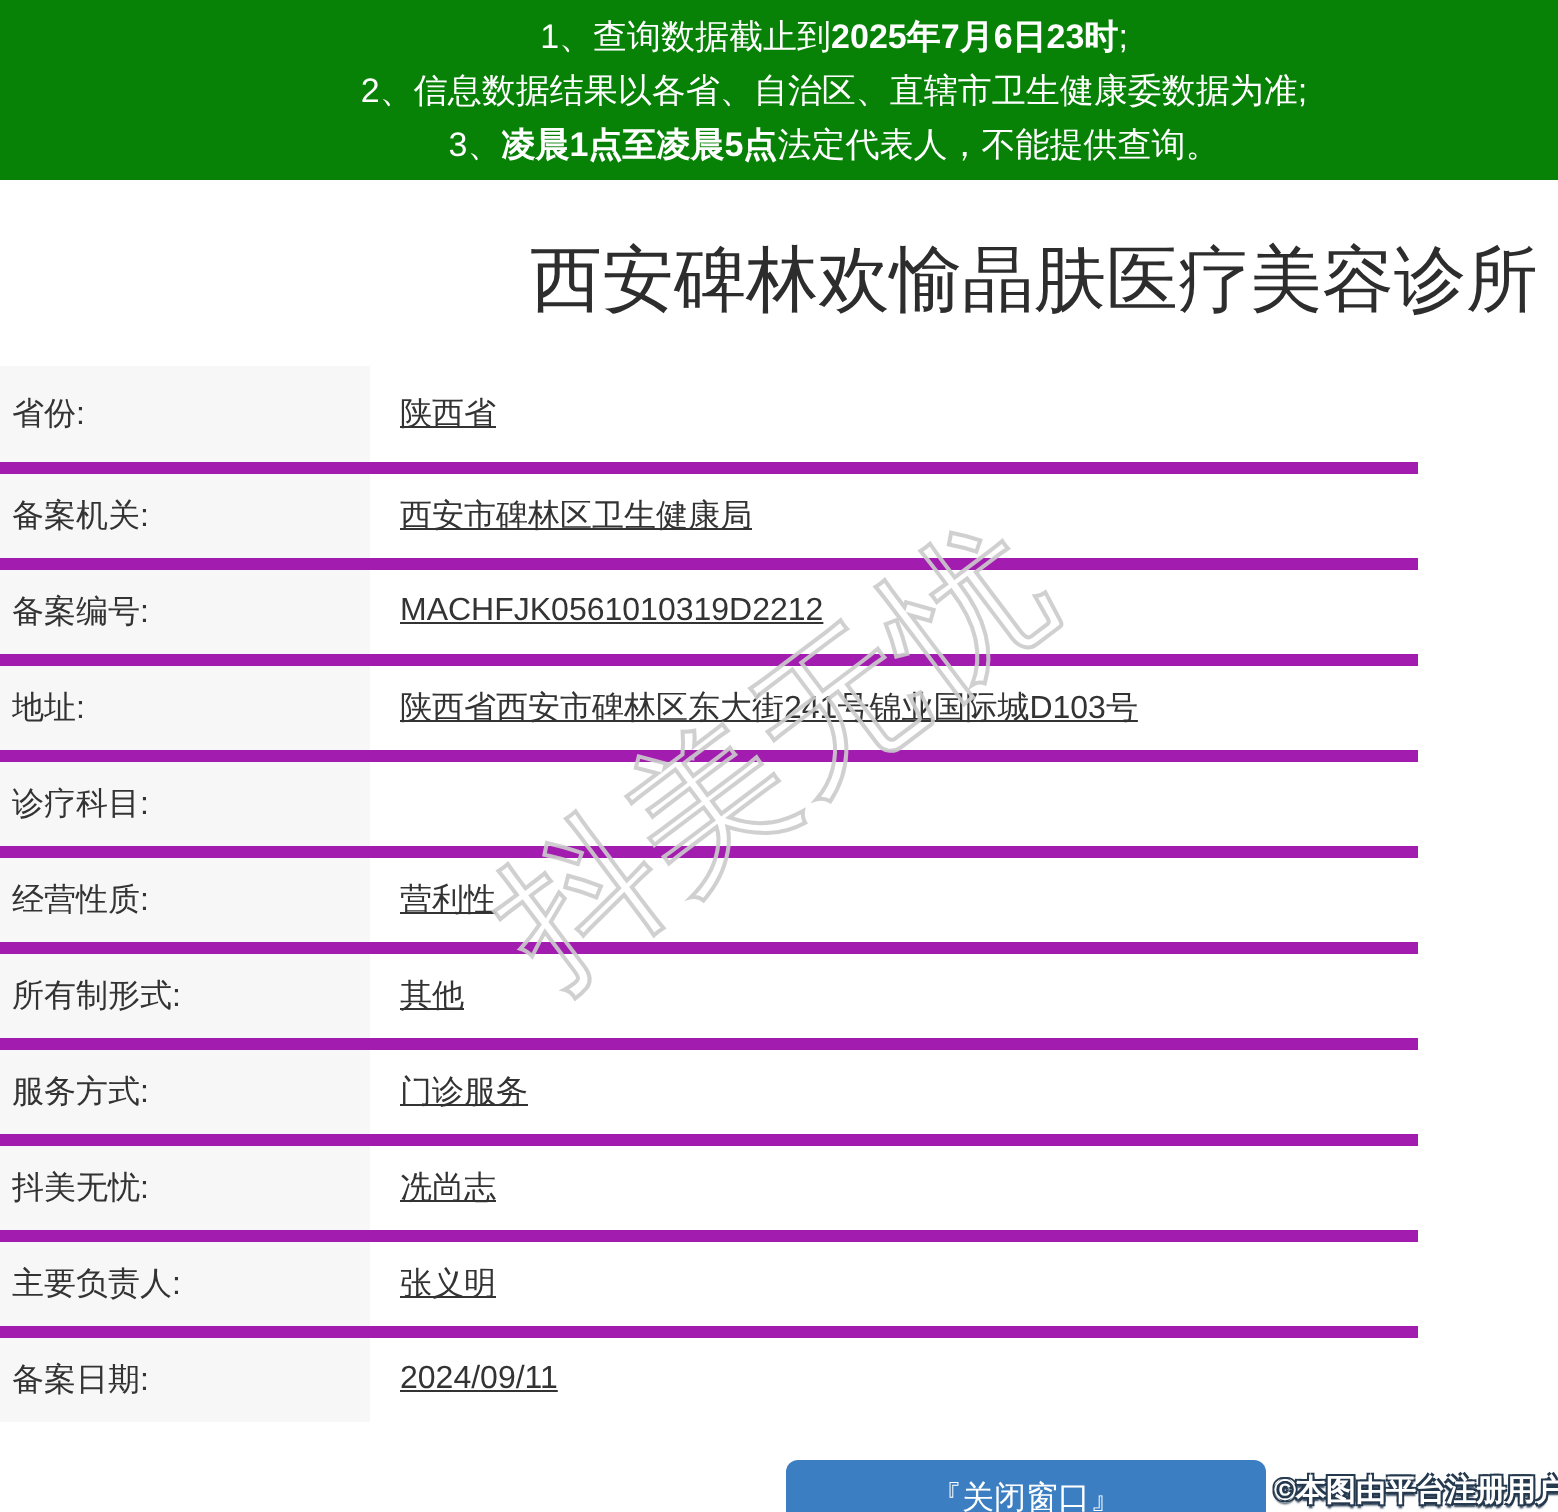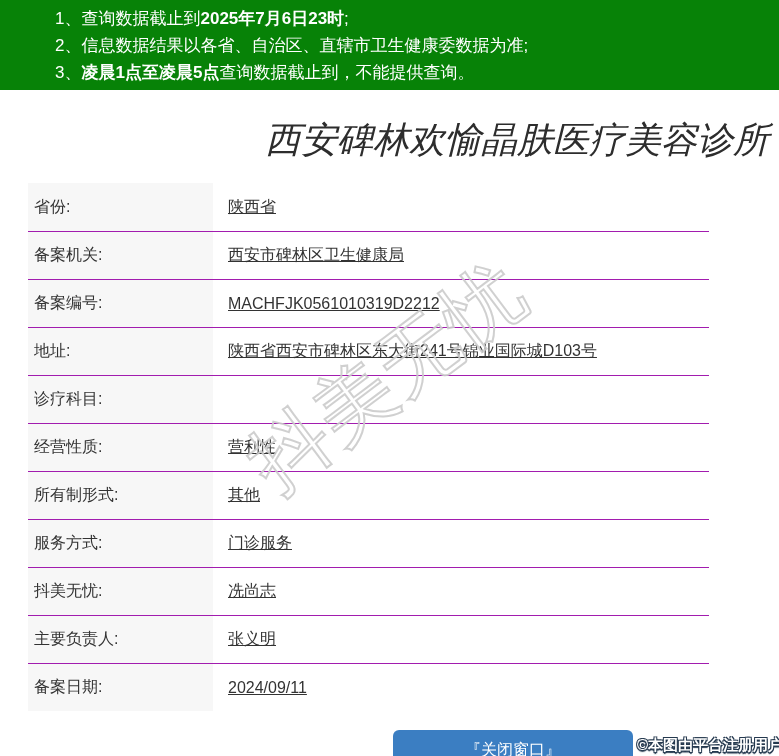--- a/index.html
+++ b/index.html
@@ -8,43 +8,43 @@
     position:relative; overflow:hidden; background:#ffffff;
     font-family:"Liberation Sans","DejaVu Sans",sans-serif; color:#333333;
   }
 
   
   .banner {
     position:absolute; left:0; top:0; width:779px; height:90px;
     background:#078207; color:#ffffff; padding-top:5px;
   }
   .notice {
-    padding-left:55px; line-height:27px; font-size:17px; white-space:nowrap;
+    padding-left:55px; line-height:27px; font-size:17px; white-space:nowrap;text-align:center;
   }
   .notice b { font-weight:bold; }
 
   
   .page-title {
     position:absolute; left:265px; top:118px; font-size:36px; line-height:44px;
-    font-weight:400; color:#2d2d2d; white-space:nowrap;font-style:italic;
+    font-weight:400; color:#2d2d2d; white-space:nowrap;
   }
 
   
   .watermark {
     position:absolute; left:388px; top:378px;
     transform:translate(-50%,-50%) rotate(-37deg);
     font-size:78px; letter-spacing:2px; white-space:nowrap;
     color:transparent; -webkit-text-stroke:2px #cccccc;
     opacity:.9; pointer-events:none; z-index:5;
   }
 
   
-  .info-table { position:absolute; left:0; top:183px; width:709px; z-index:1;padding-left:28px; }
+  .info-table { position:absolute; left:0; top:183px; width:709px; z-index:1; }
   .row { display:flex; align-items:stretch; height:48px; }
-  .row + .row { border-top:1px solid #a21caf; }
+  .row + .row { border-top:6px solid #a21caf; }
   .cell-label {
     width:185px; background:#f7f7f7; padding-left:6px;
     display:flex; align-items:center; font-size:16px; color:#333;
   }
   .cell-value {
     flex:1; padding-left:15px; display:flex; align-items:center;
     font-size:16px; color:#333; white-space:nowrap;text-decoration:underline;
   }
 
   
@@ -62,21 +62,21 @@
     text-shadow:-1px -1px 0 #24384e, 1px -1px 0 #24384e,
                 -1px 1px 0 #24384e, 1px 1px 0 #24384e, 0 2px 1px #24384e;
   }
 </style>
 </head>
 <body>
 
 <div class="banner">
   <div class="notice"><span>1、</span><span>查询数据截止到</span><b>2025年7月6日23时</b><span>;</span></div>
   <div class="notice"><span>2、</span><span>信息数据结果以各省、自治区、直辖市卫生健康委数据为准;</span><b></b><span></span></div>
-  <div class="notice"><span>3、</span><span></span><b>凌晨1点至凌晨5点</b><span>查询数据截止到，不能提供查询。</span></div>
+  <div class="notice"><span>3、</span><span></span><b>凌晨1点至凌晨5点</b><span>法定代表人，不能提供查询。</span></div>
 </div>
 
 <div class="page-title">西安碑林欢愉晶肤医疗美容诊所</div>
 
 <div class="watermark">抖美无忧</div>
 
 <div class="info-table">
   <div class="row">
     <div class="cell-label">省份:</div>
     <div class="cell-value">陕西省</div>

